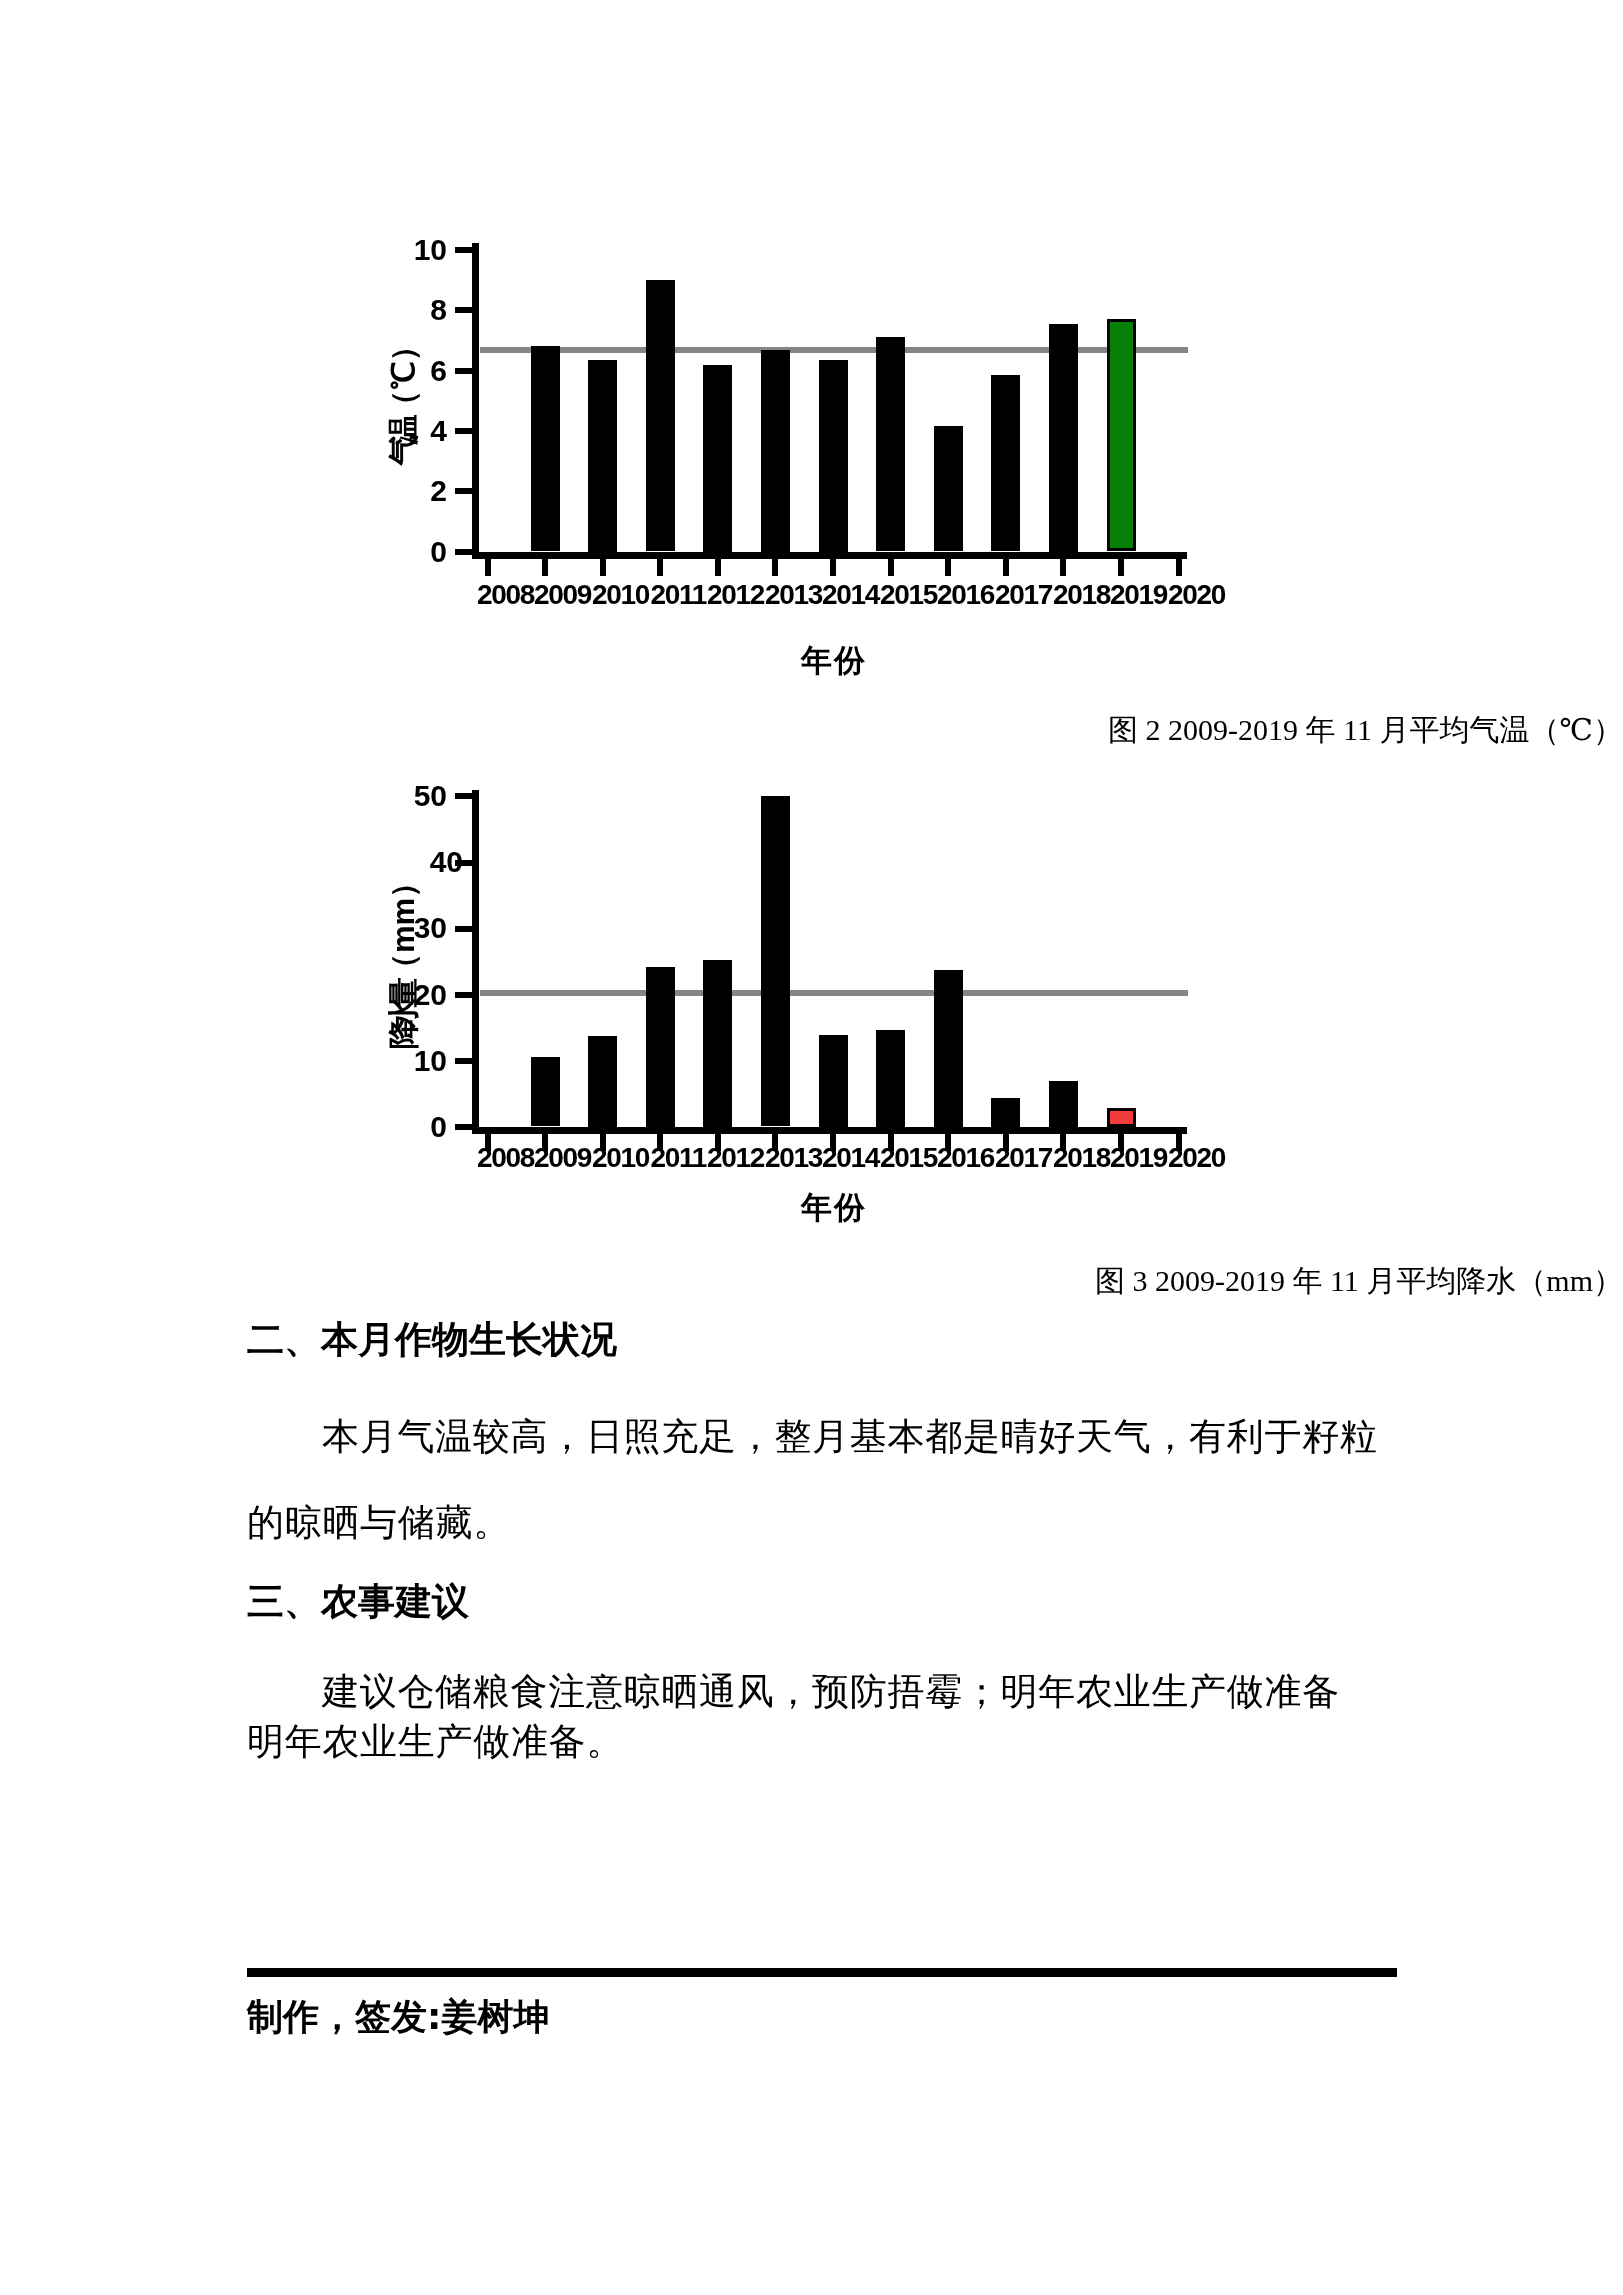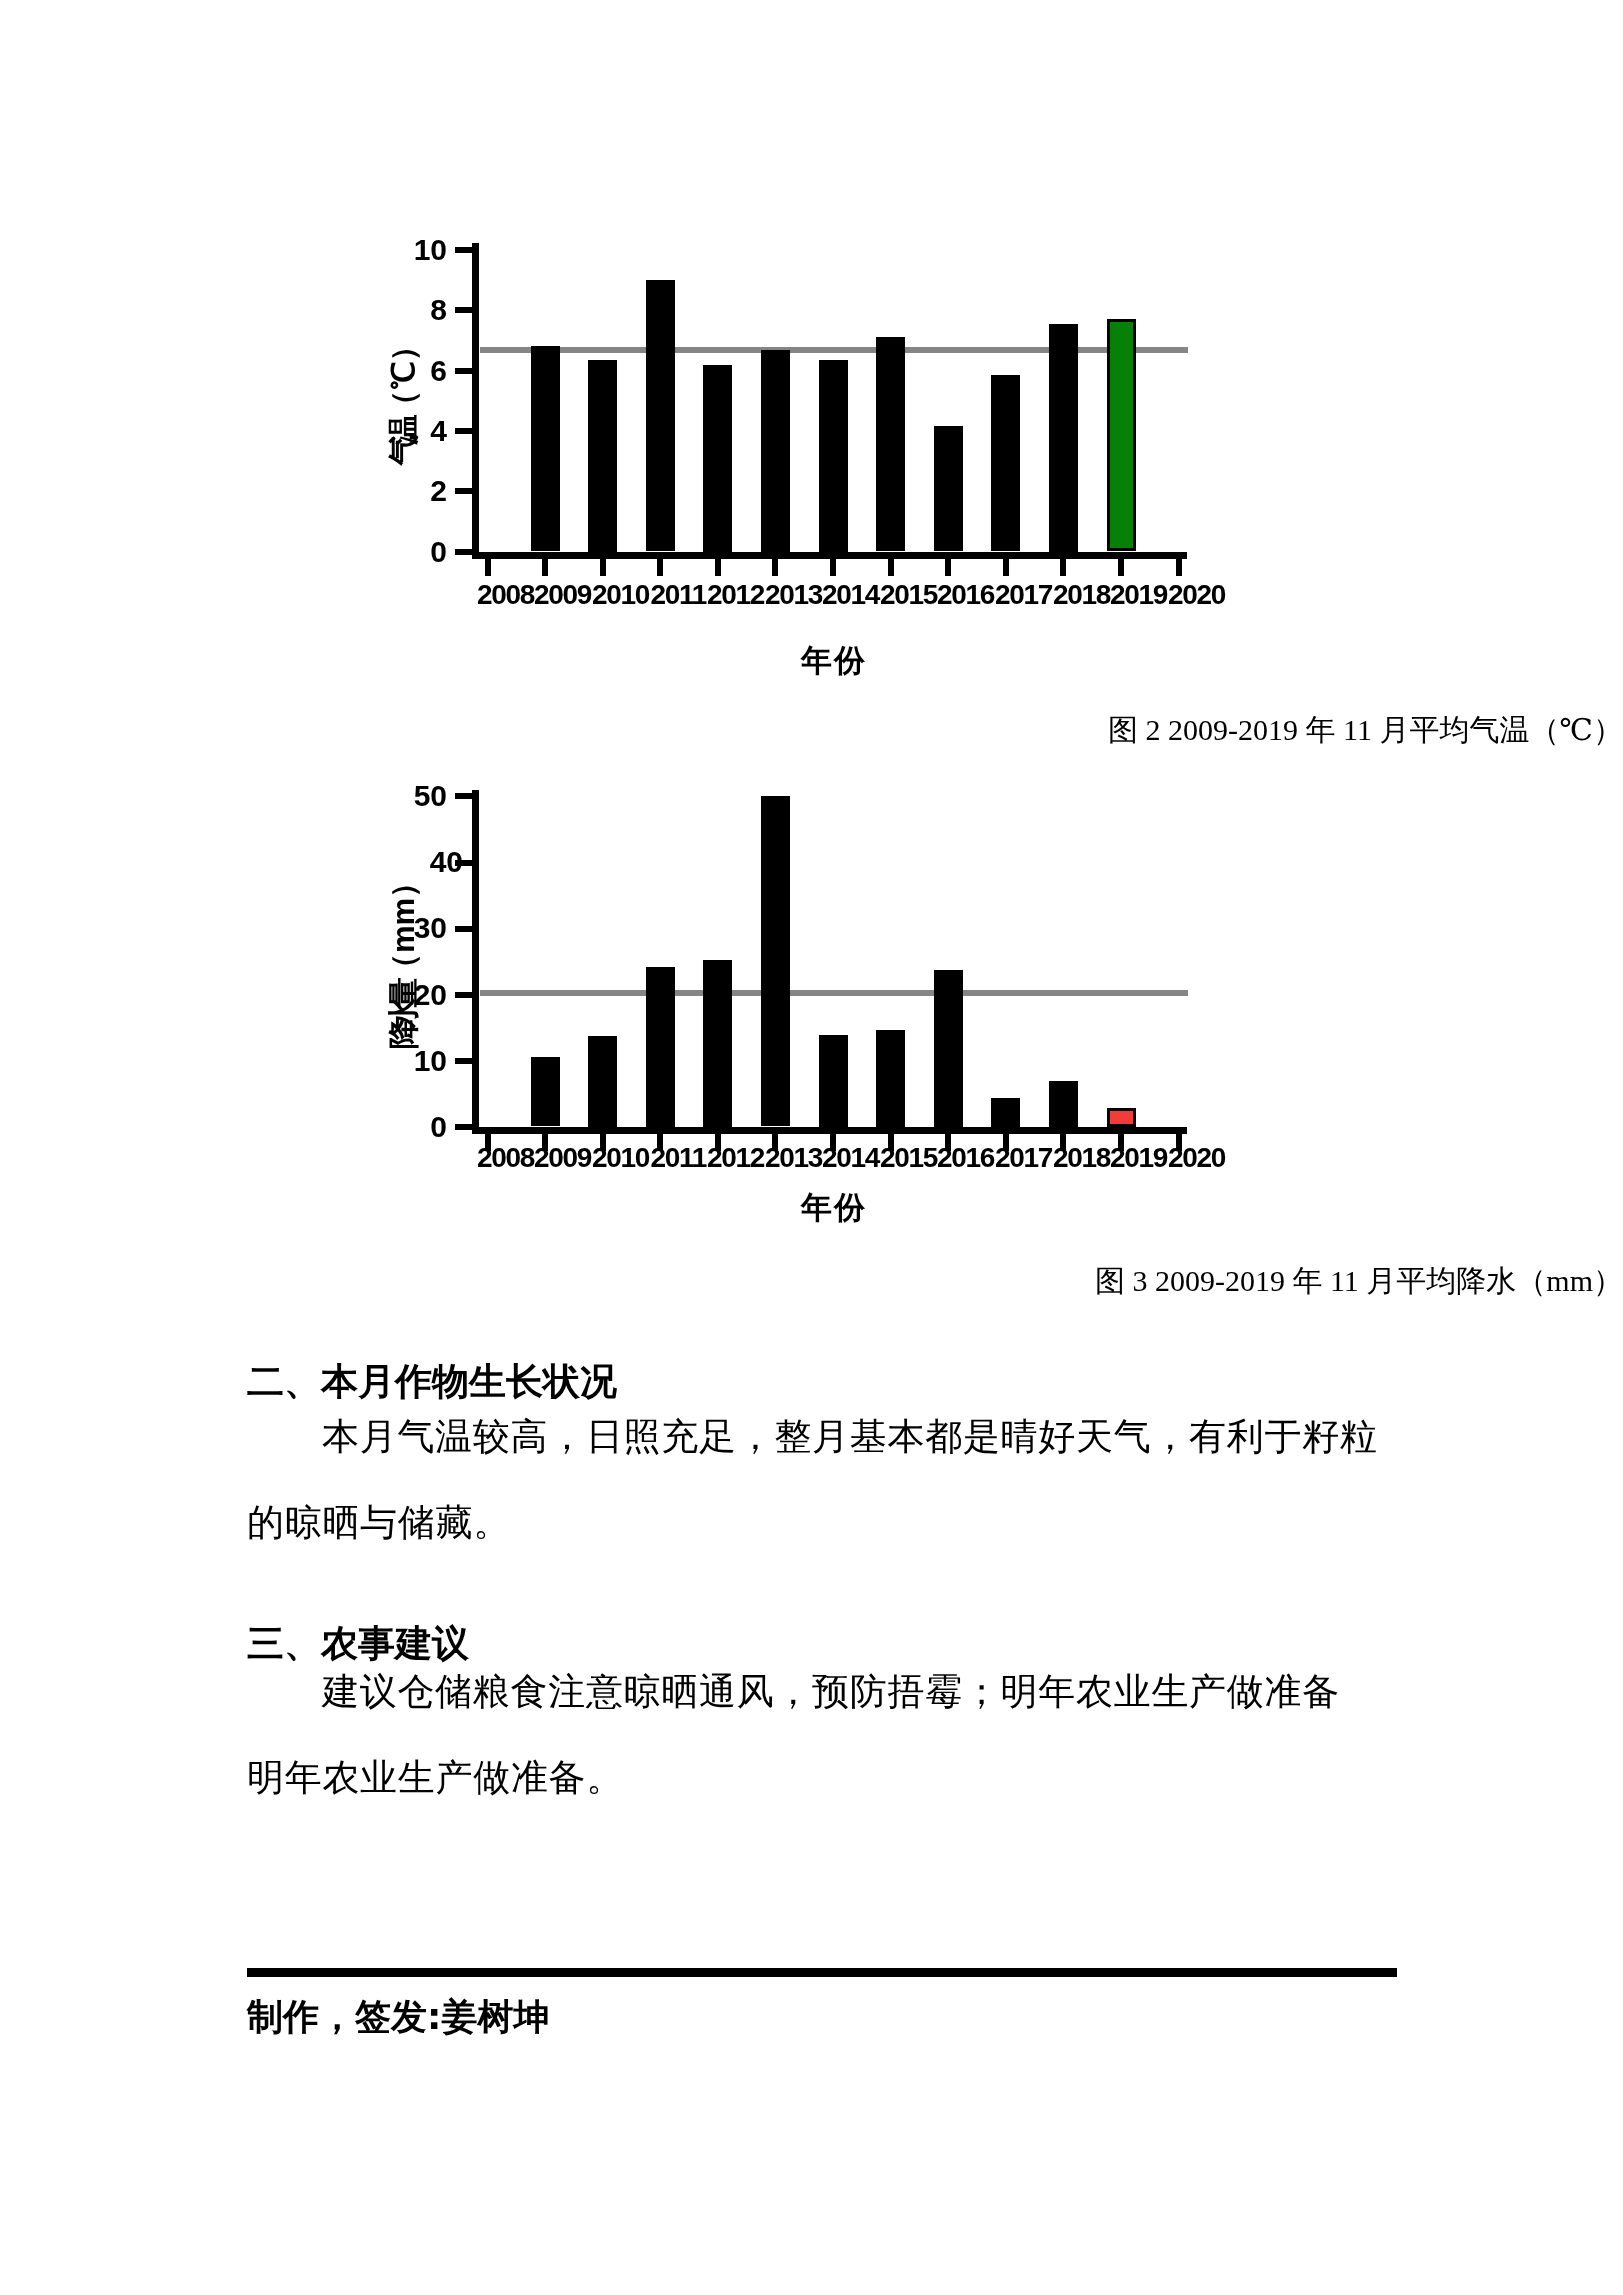--- a/index.html
+++ b/index.html
@@ -40,21 +40,21 @@
   }
   
   .caption{
     position:absolute;left:0;width:100%;text-align:right;
     font-family:"Liberation Serif","DejaVu Serif",serif;
     font-size:30px;line-height:1.2;white-space:nowrap;
   }
   .heading{
     position:absolute;
     font-family:"DejaVu Sans","Liberation Sans",sans-serif;
-    font-weight:700;font-size:37px;line-height:1.1;white-space:nowrap;margin-top:42px;
+    font-weight:700;font-size:37px;line-height:1.1;white-space:nowrap;
   }
   .body-line{
     position:absolute;
     font-family:Liberation Sans, sans-serif;
     font-size:37px;line-height:1.1;letter-spacing:0.7px;white-space:nowrap;margin-top:10px;
   }
   .divider{position:absolute;background:#000;}
   .signature{
     position:absolute;
     font-family:"DejaVu Sans","Liberation Sans",sans-serif;
@@ -187,20 +187,20 @@
   <div class="heading" style="left:247px;top:1320px">二、本月作物生长状况</div>
 
   <div class="body-line" style="left:322px;top:1407px">本月气温较高，日照充足，整月基本都是晴好天气，有利于籽粒</div>
 
   <div class="body-line" style="left:247px;top:1493px">的晾晒与储藏。</div>
 
   <div class="heading" style="left:247px;top:1582px">三、农事建议</div>
 
   <div class="body-line" style="left:322px;top:1662px">建议仓储粮食注意晾晒通风，预防捂霉；明年农业生产做准备</div>
 
-  <div class="body-line" style="left:247px;top:1748px">明年农业生产做准备。</div>
+  <div class="body-line" style="left:247px;top:1712px">明年农业生产做准备。</div>
 
   <div class="divider" style="left:247px;top:1968px;width:1150px;height:8.5px"></div>
 
   <div class="signature" style="left:247px;top:1997px">制作，签发:姜树坤</div>
 
 </div>
 
 
 </body></html>

